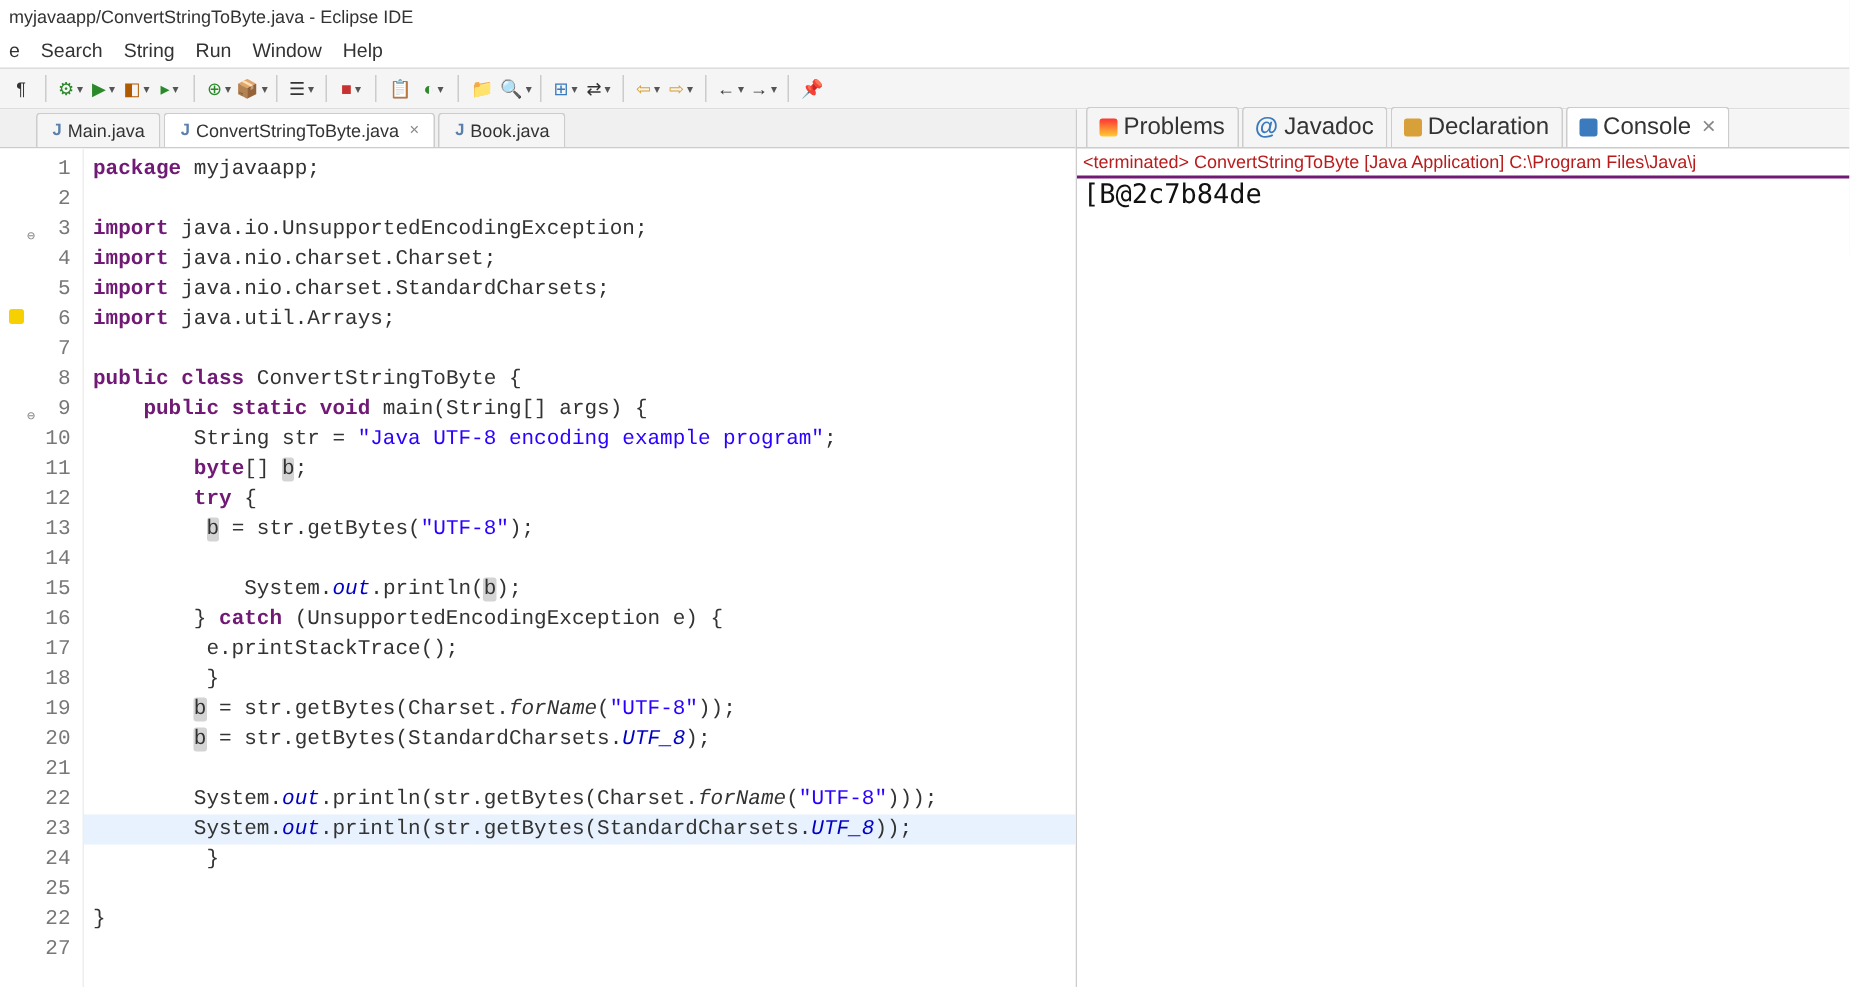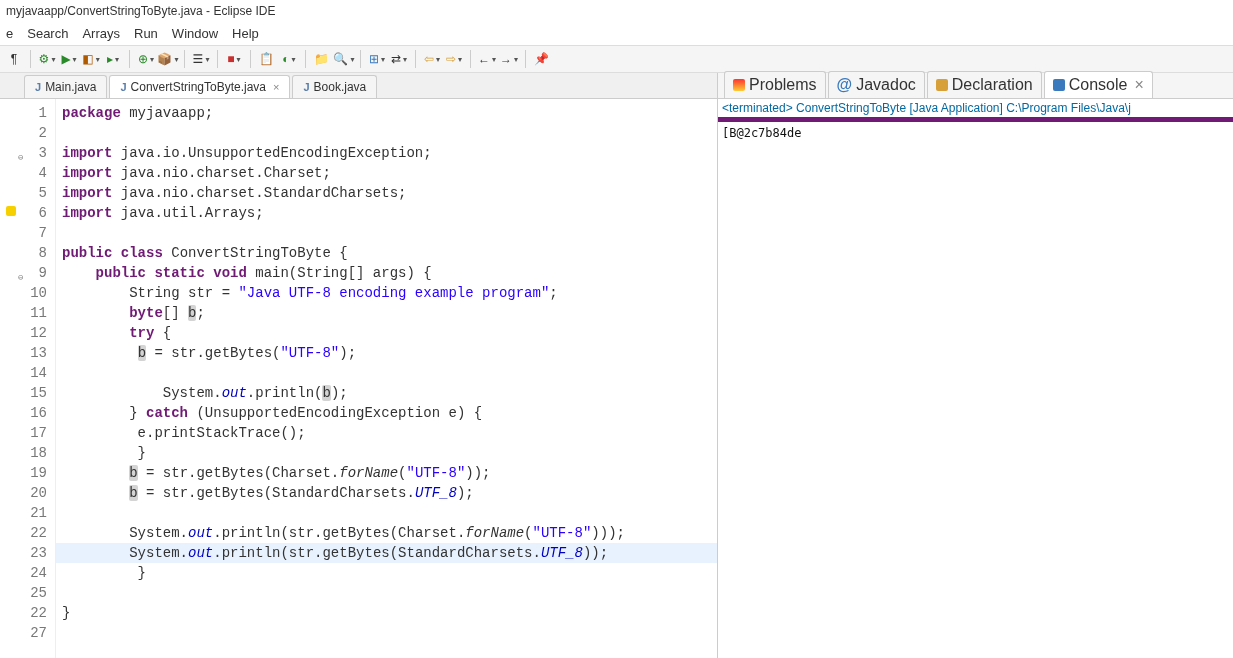--- a/index.html
+++ b/index.html
@@ -149,42 +149,42 @@
     background: #f5f5f5;
     display: flex; align-items: center; gap: 4px;
     font-size: 16px;
     border-radius: 3px 3px 0 0;
   }
   .rtab.active { background: #fff; }
   .ricon { width: 12px; height: 12px; display:inline-block; }
   .status-line {
     font-size: 12px;
     padding: 2px 4px;
-    color: #0369a1;
-    border-bottom: 5px solid #701a75;
+    color: #b91c1c;
+    border-bottom: 2px solid #701a75;
     white-space: nowrap;
     overflow: hidden;
   }
   .console-out {
     font-family: Consolas, monospace;
-    font-size: 12px;
+    font-size: 18px;
     padding: 2px 4px;
     line-height: 18px;
     color: #111;
   }
 </style>
 </head>
 <body>
 
 <div class="title-bar">myjavaapp/ConvertStringToByte.java - Eclipse IDE</div>
 
 <div class="menu-bar">
   <span>e</span>
   <span>Search</span>
-  <span>Arrays</span>
+  <span>String</span>
   <span>Run</span>
   <span>Window</span>
   <span>Help</span>
 </div>
 
 <div class="toolbar">
   <span class="btn">¶</span>
   <span class="sep"></span>
   <span class="btn drop" style="color:#2a8a2a">⚙</span>
   <span class="btn drop" style="color:#2a8a2a">▶</span>

